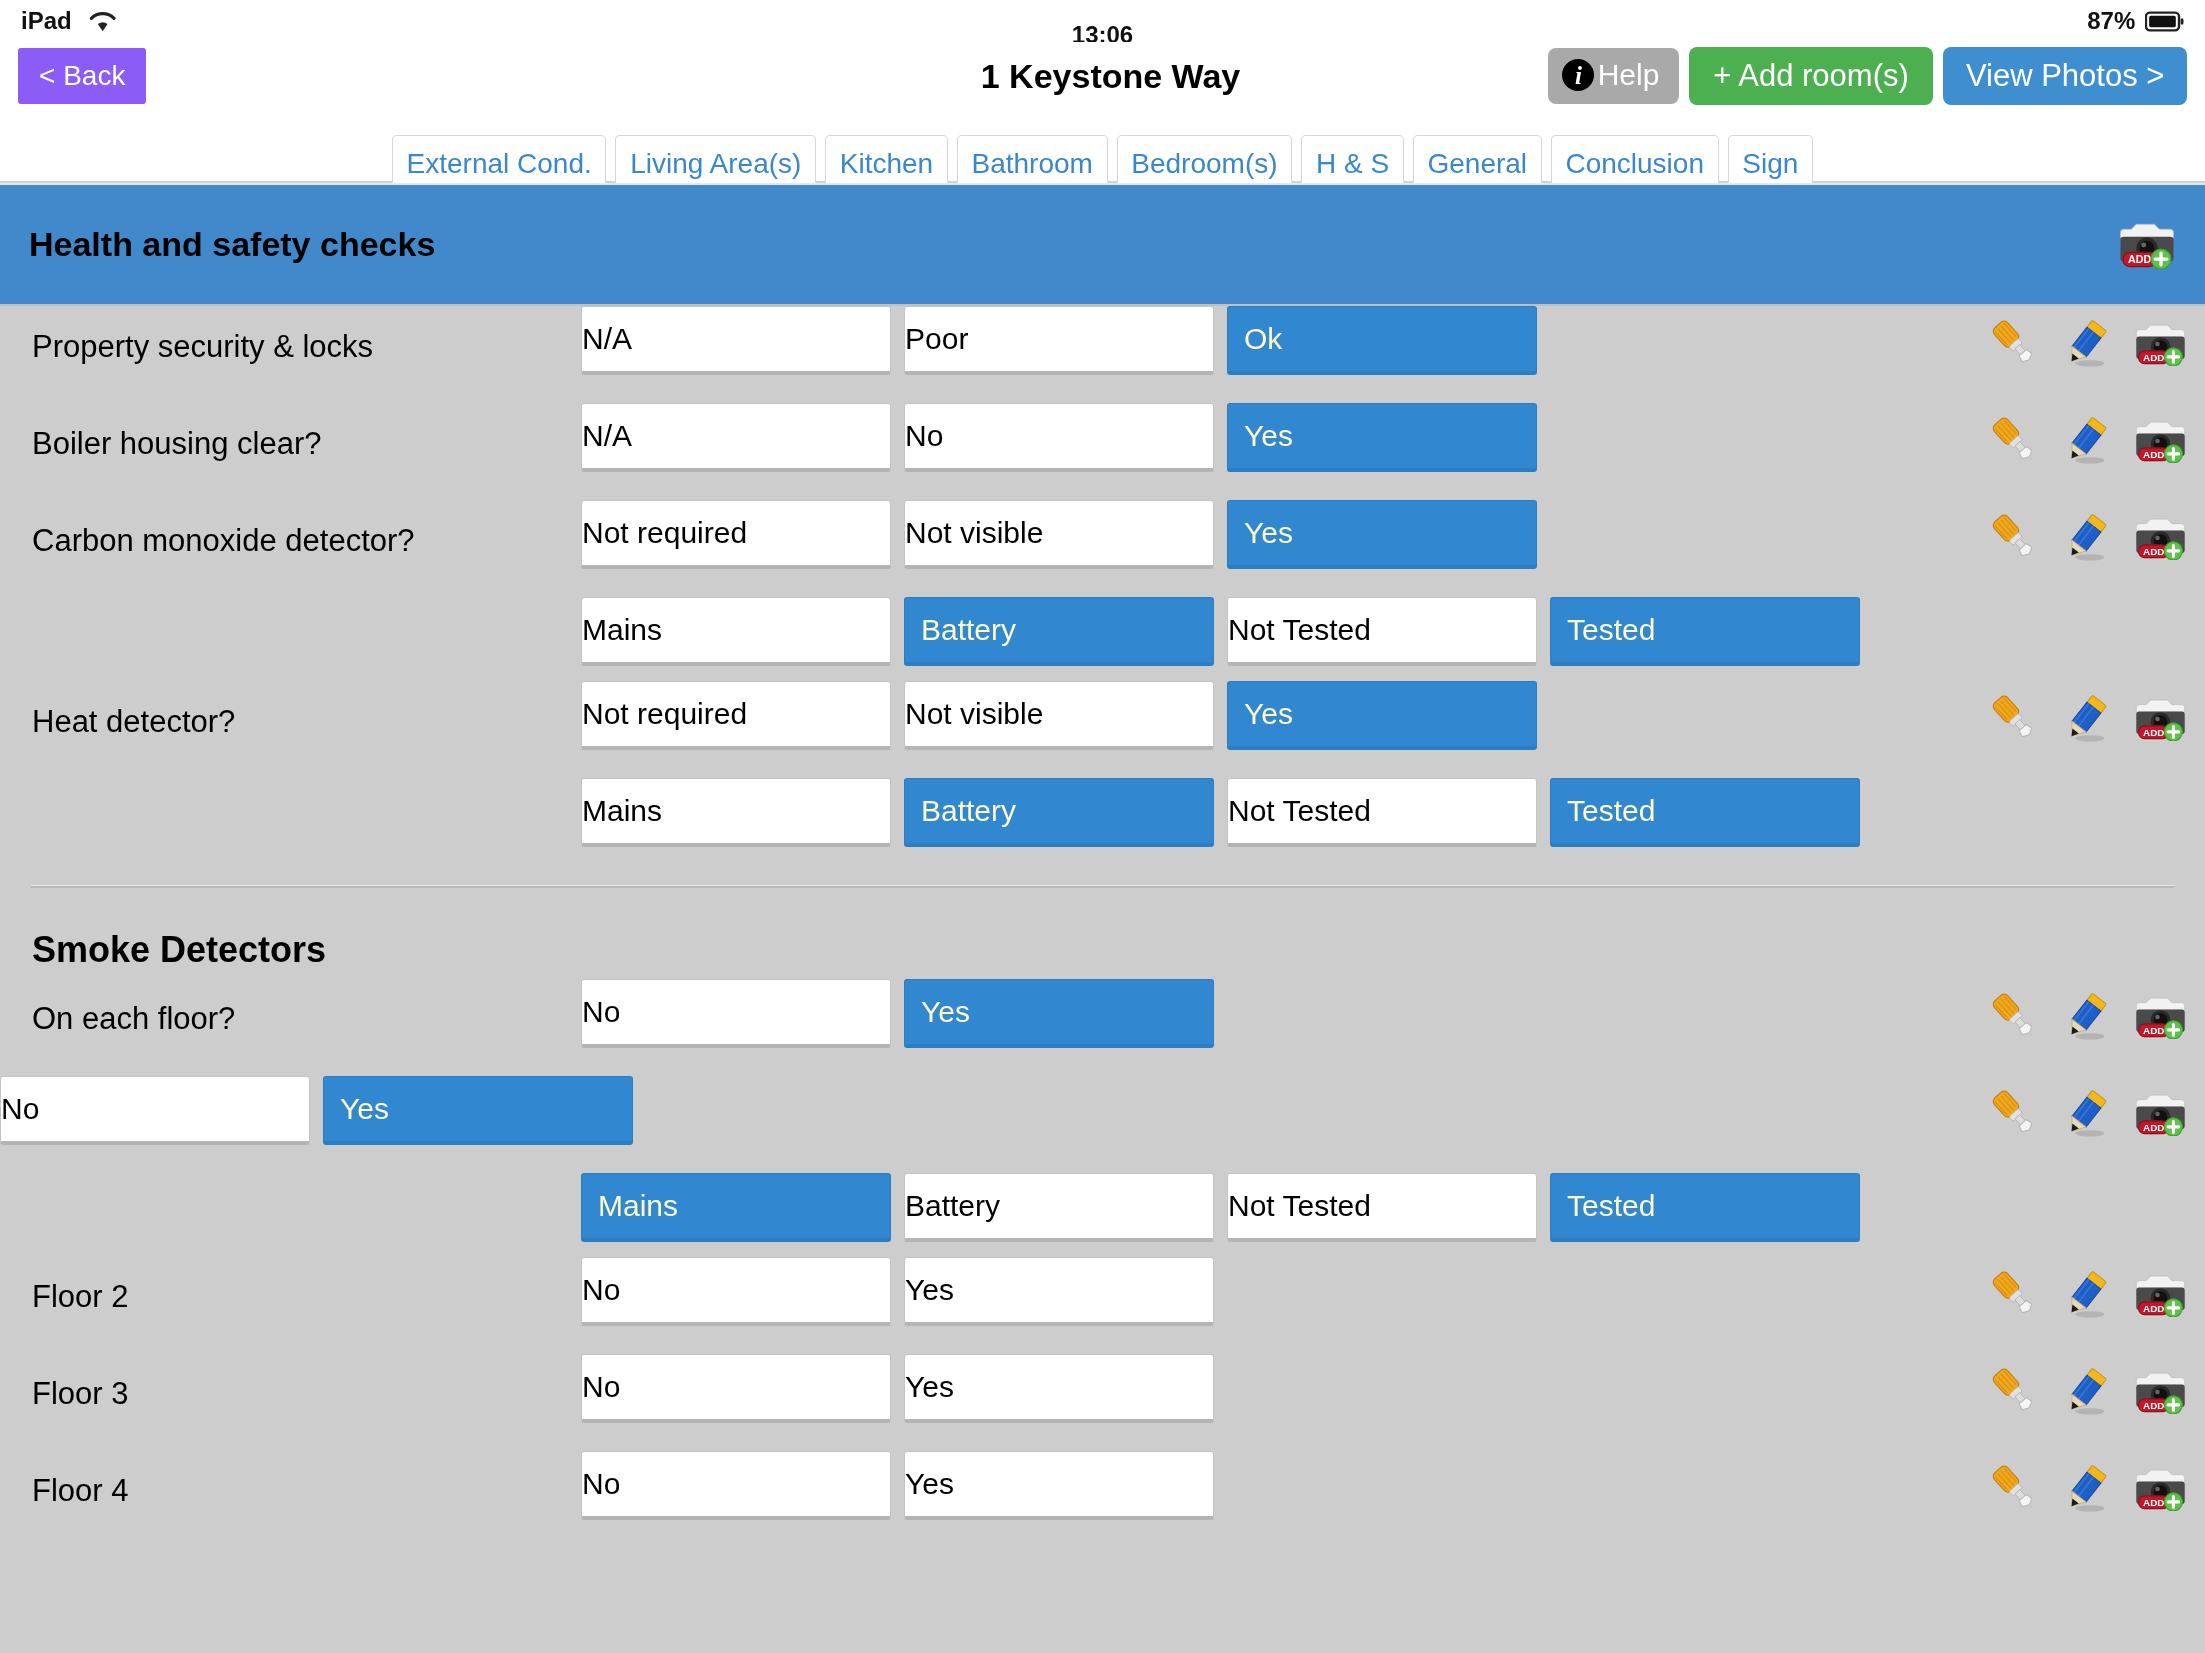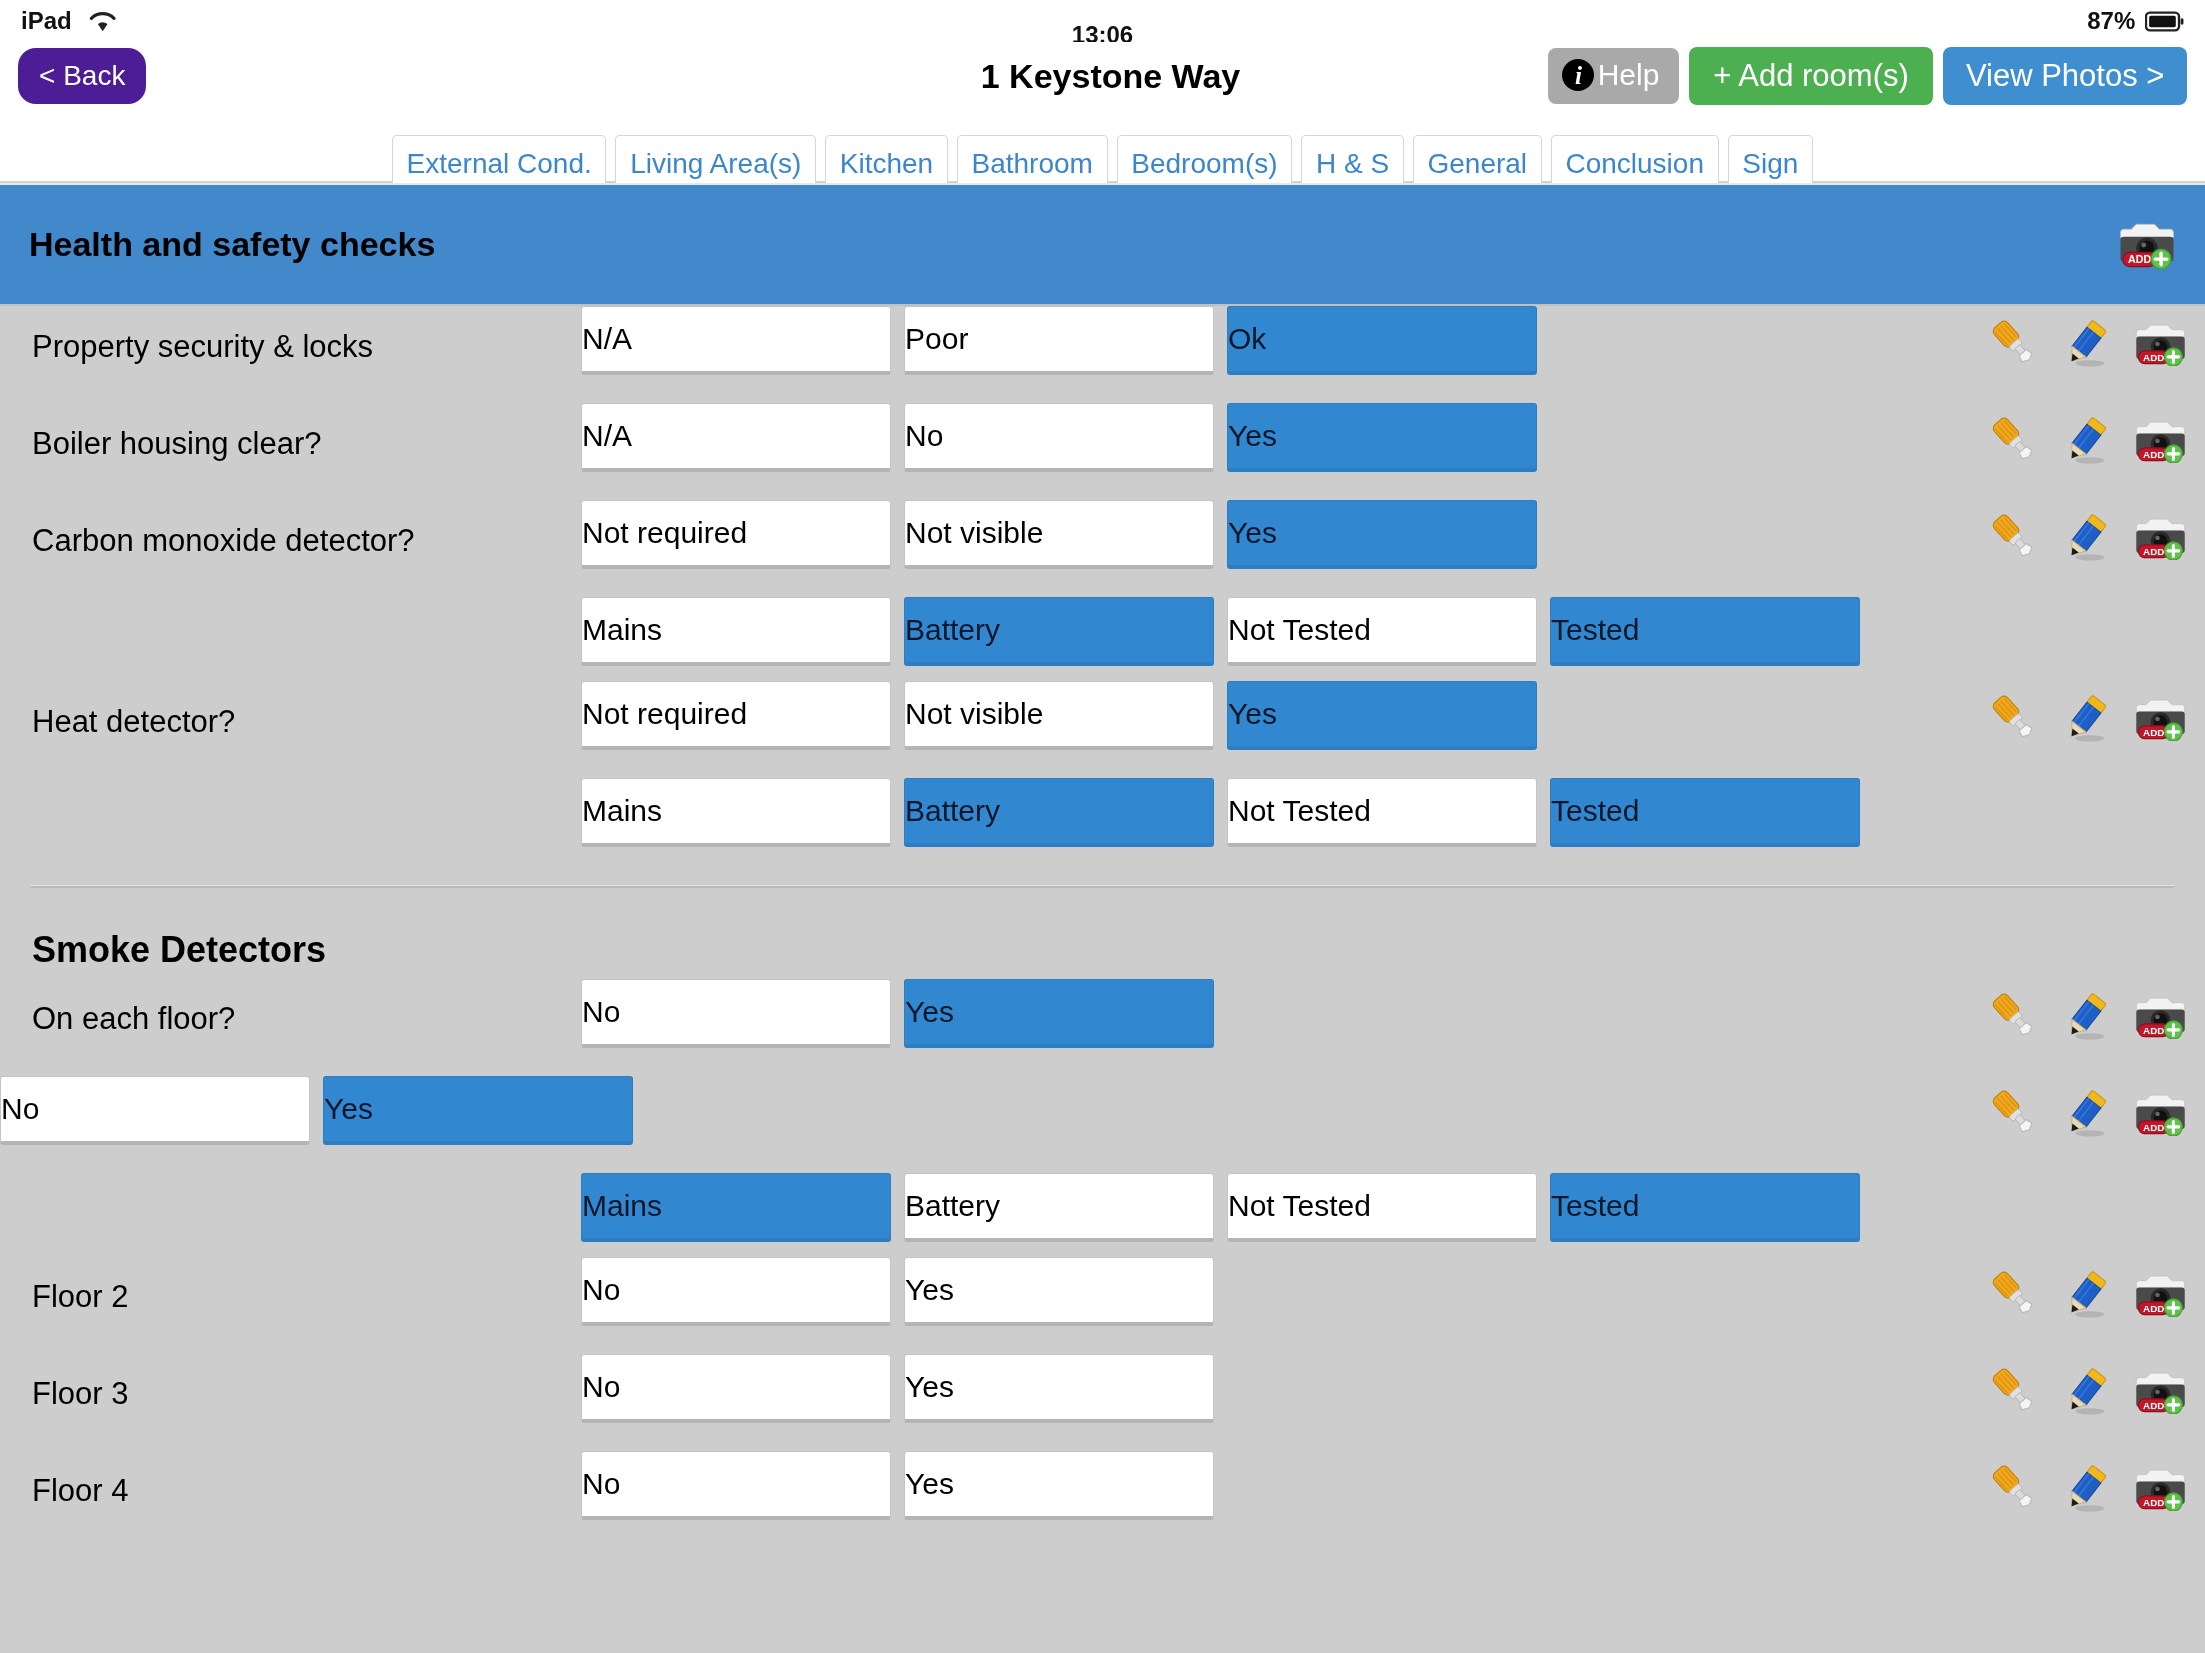--- a/index.html
+++ b/index.html
@@ -49,25 +49,25 @@
   }
   .btn {
     border: none;
     border-radius: 8px;
     font-family: "Liberation Sans", sans-serif;
     cursor: pointer;
     line-height: 1;
     white-space: nowrap;
   }
   .btn-back {
-    background: #4c1d95;
+    background: #8b5cf6;
     color: #ffffff;
     font-size: 28px;
     padding: 13.7px 21px;
-    border-radius: 18px;
+    border-radius: 3px;
   }
   .toolbar-title {
     position: absolute;
     left: 16px; right: 0;
     text-align: center;
     font-size: 34px;
     font-weight: 700;
     color: #000;
     pointer-events: none;
   }
@@ -190,21 +190,22 @@
     display: flex;
     align-items: center;
     cursor: pointer;
     font-family: "Liberation Sans", sans-serif;
     margin-right: 13px;
   }
   .opt.sel {
     background: #3288d0;
     border-color: #2b7ec2;
     border-bottom-color: #2b7ec2;
-    color: #0f172a;
+    color: #fef9c3;
+    padding-left: 16px;
   }
 
   .icons {
     position: absolute;
     right: 18px;
     top: 13px;
     display: flex;
     align-items: center;
     gap: 22.6px;
   }

